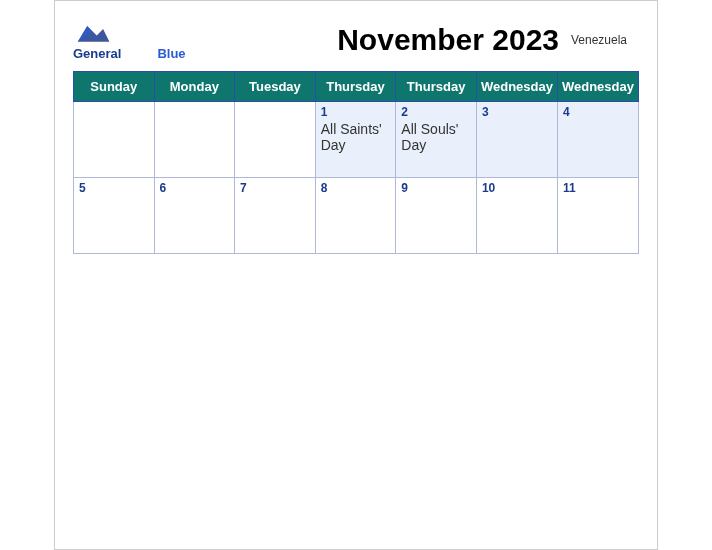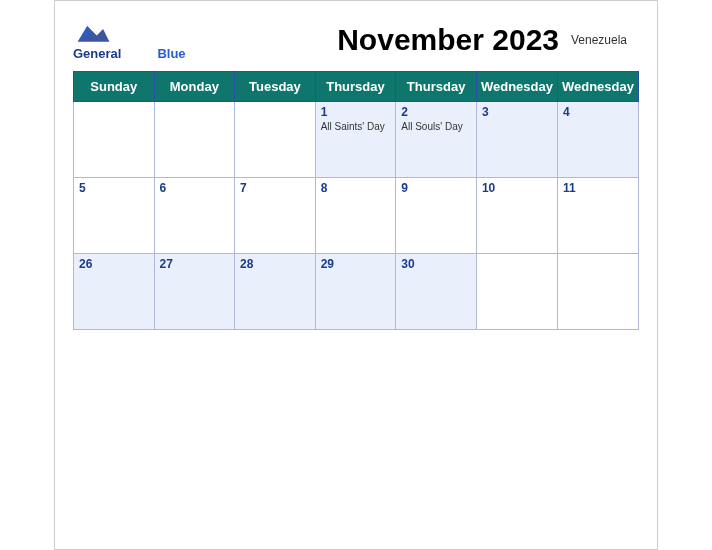--- a/index.html
+++ b/index.html
@@ -80,21 +80,21 @@
     .cal-grid tr:nth-child(even) td {
       background: #fff;
     }
     .day-num {
       font-size: 12px;
       font-weight: bold;
       color: #1a3a8c;
       display: block;
     }
     .holiday-label {
-      font-size: 10px;
+      font-size: 14px;
       color: #333;
       display: block;
       margin-top: 2px;
     }
     .empty-cell {
       background: #fff !important;
     }
     
     .row-odd td { background: #dce6f7; }
     .row-even td { background: #fff; }
@@ -169,34 +169,15 @@
           <td>
             <span class="day-num">9</span>
           </td>
           <td>
             <span class="day-num">10</span>
           </td>
           <td>
             <span class="day-num">11</span>
           </td>
         </tr>
-        <tr class="row-odd">
-          <td>
-            <span class="day-num">26</span>
-          </td>
-          <td>
-            <span class="day-num">27</span>
-          </td>
-          <td>
-            <span class="day-num">28</span>
-          </td>
-          <td>
-            <span class="day-num">29</span>
-          </td>
-          <td>
-            <span class="day-num">30</span>
-          </td>
-          <td class="empty-cell"></td>
-          <td class="empty-cell"></td>
-        </tr>
       </tbody>
   </table>
 </div>
 
 </body></html>

